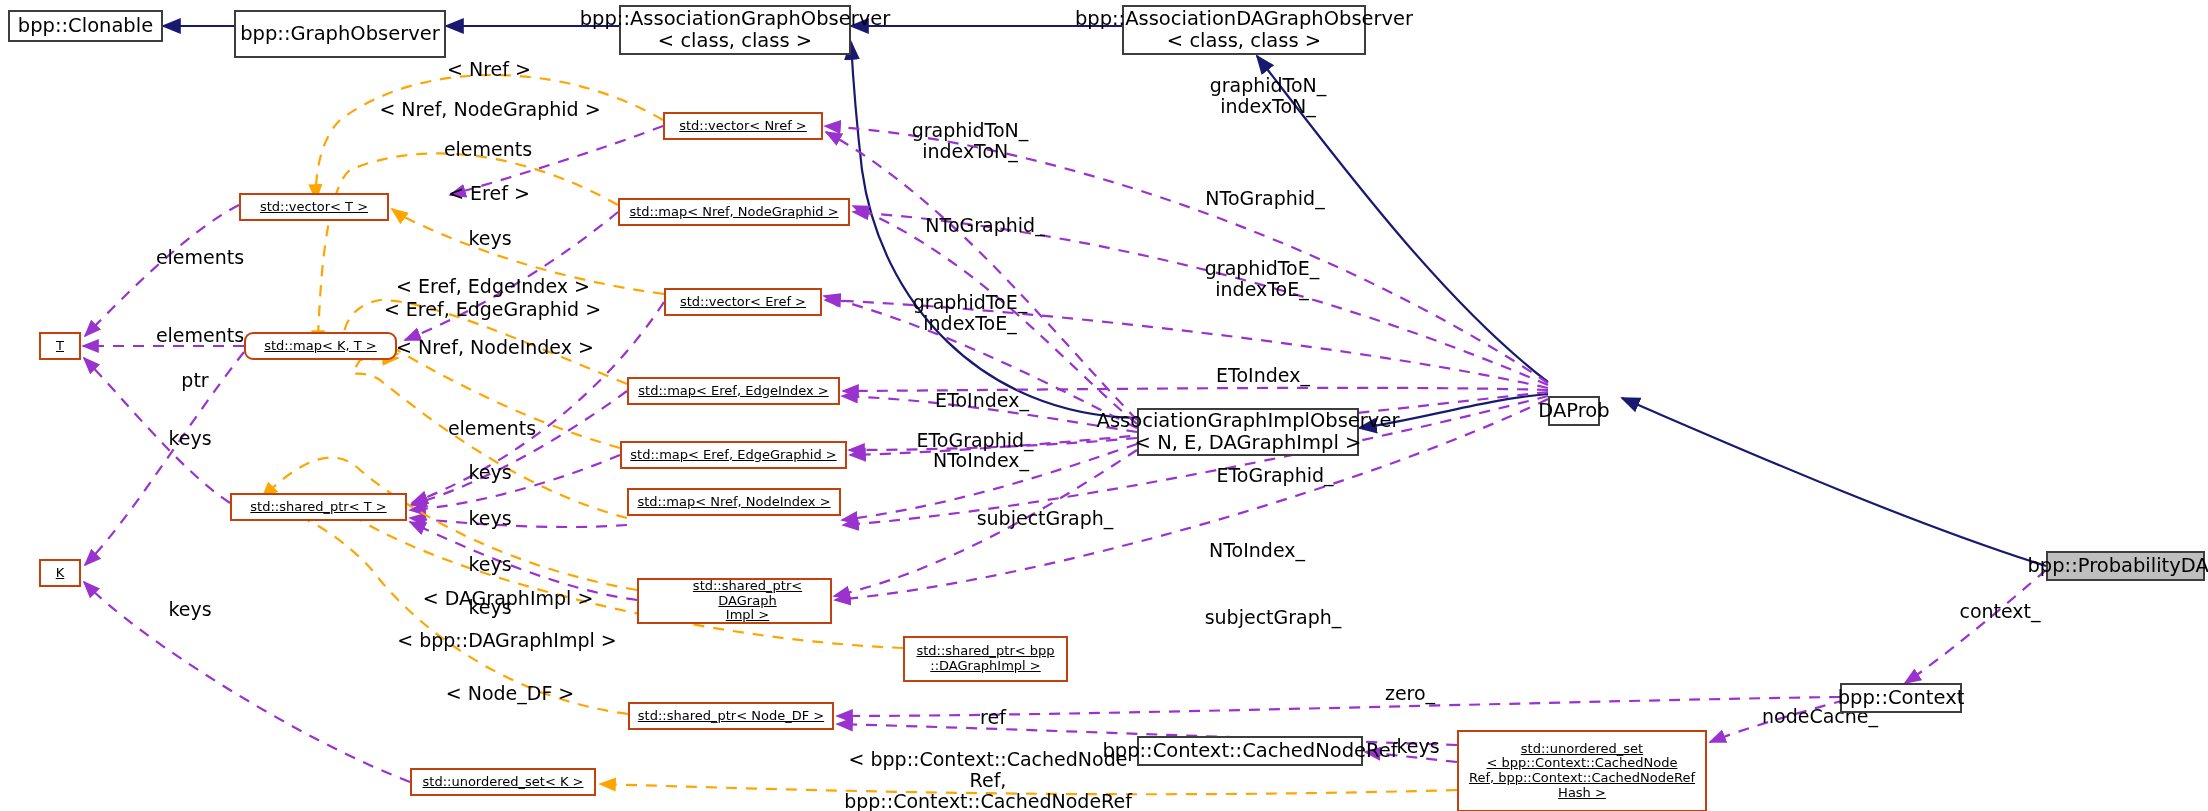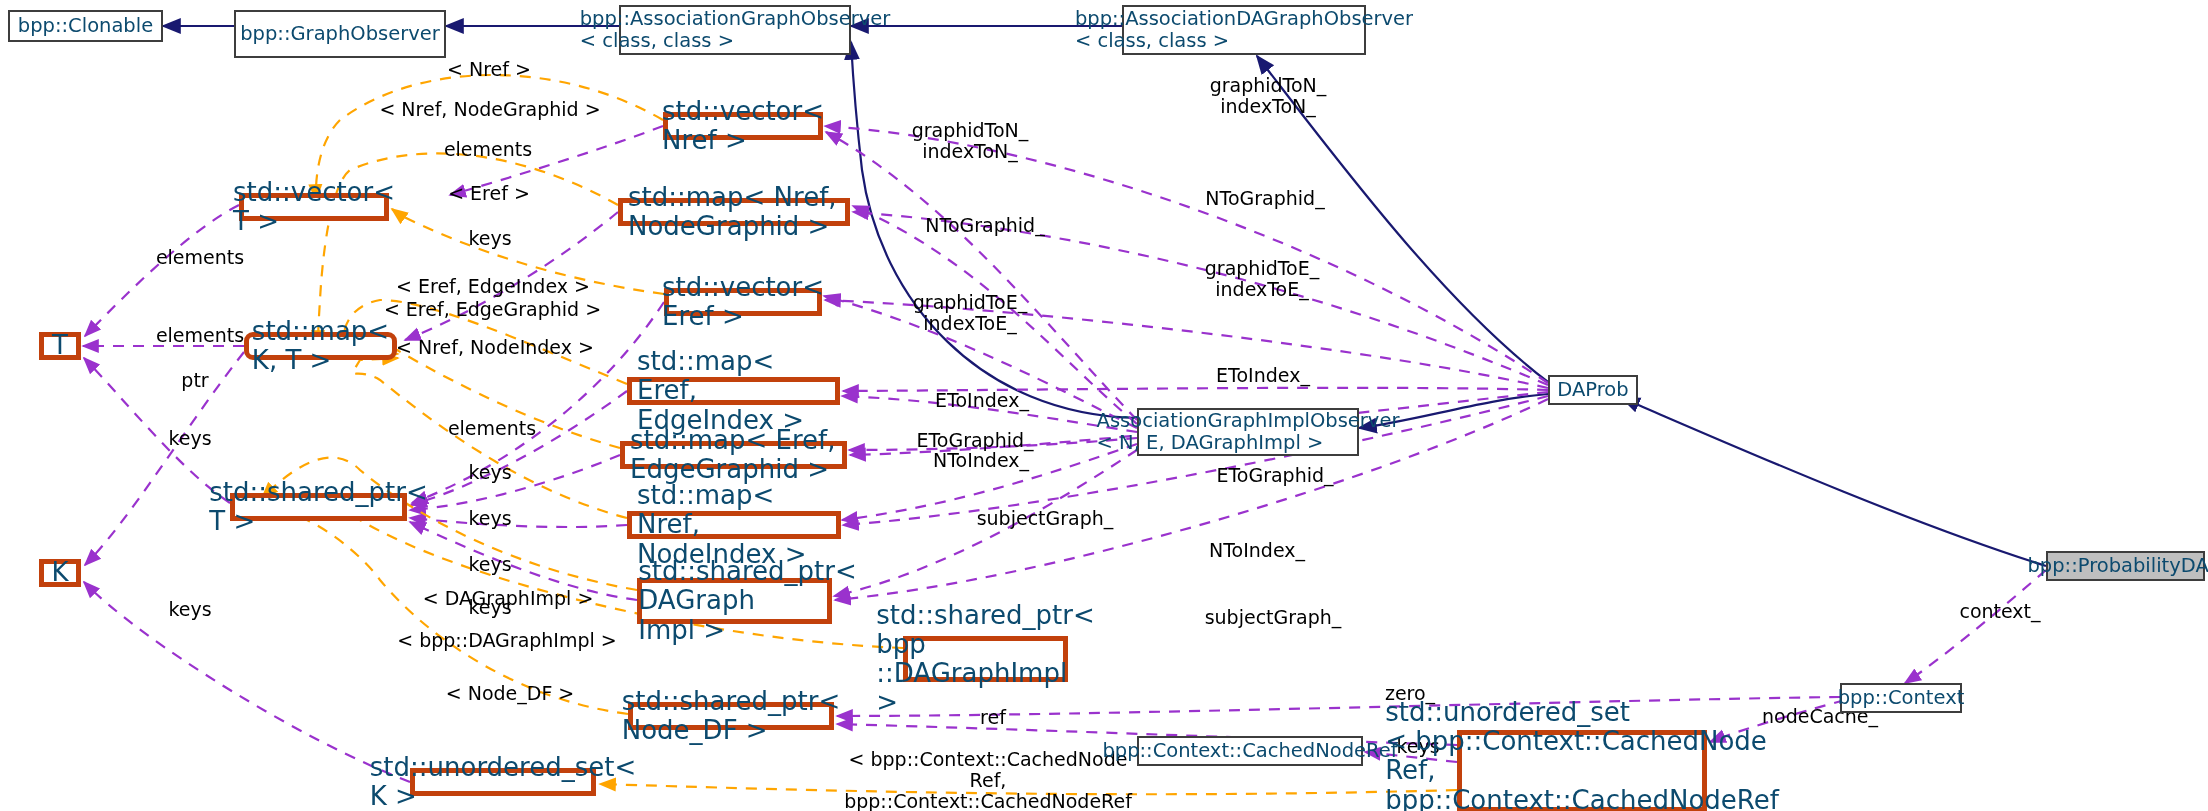--- a/index.html
+++ b/index.html
@@ -23,30 +23,32 @@
     width: 2208px;
     height: 811px;
     pointer-events: none;
   }
   .node {
     position: absolute;
     box-sizing: border-box;
     display: flex;
     align-items: center;
     justify-content: center;
+    text-align: center;
     background: #ffffff;
-    color: #0c4a6e;
+    color: #000000;
     line-height: 1.12;
     white-space: pre-line;
     padding: 1px 5px;
     z-index: 5;
   }
   .node.thin {
-    border: 5px solid #c2410c;
-    font-size: 26px;
+    border: 2px solid #c2410c;
+    font-size: 13px;
+    text-decoration: underline;
   }
   .node.thick {
     border: 2px solid #3d3d3d;
     font-size: 19.5px;
   }
   .node.current {
     border: 2px solid #3d3d3d;
     background: #bfbfbf;
     font-size: 19.5px;
   }
@@ -149,36 +151,36 @@
   <div class="node thin" style="left:244px;top:332px; width:153px; height:28px;border-radius:9px;">std::map&lt; K, T &gt;</div>
   <div class="node thin" style="left:39px; top:332px; width:42px;  height:28px;">T</div>
   <div class="node thin" style="left:39px; top:559px; width:42px;  height:28px;">K</div>
   <div class="node thin" style="left:230px;top:493px; width:177px; height:28px;">std::shared_ptr&lt; T &gt;</div>
 
   <div class="node thin" style="left:663px;top:112px; width:160px; height:28px;">std::vector&lt; Nref &gt;</div>
   <div class="node thin" style="left:618px;top:198px; width:232px; height:28px;">std::map&lt; Nref, NodeGraphid &gt;</div>
   <div class="node thin" style="left:664px;top:288px; width:158px; height:28px;">std::vector&lt; Eref &gt;</div>
   <div class="node thin" style="left:627px;top:377px; width:213px; height:28px;">std::map&lt; Eref, EdgeIndex &gt;</div>
   <div class="node thin" style="left:620px;top:441px; width:227px; height:28px;">std::map&lt; Eref, EdgeGraphid &gt;</div>
-  <div class="node thin" style="left:627px;top:511px; width:214px; height:28px;">std::map&lt; Nref, NodeIndex &gt;</div>
+  <div class="node thin" style="left:627px;top:488px; width:214px; height:28px;">std::map&lt; Nref, NodeIndex &gt;</div>
   <div class="node thin" style="left:637px;top:578px; width:195px; height:46px;padding-left:31px;">std::shared_ptr&lt; DAGraph
 Impl &gt;</div>
   <div class="node thin" style="left:903px;top:636px; width:165px; height:46px;">std::shared_ptr&lt; bpp
 ::DAGraphImpl &gt;</div>
   <div class="node thin" style="left:628px;top:702px; width:206px; height:28px;">std::shared_ptr&lt; Node_DF &gt;</div>
   <div class="node thin" style="left:410px;top:768px; width:186px; height:28px;">std::unordered_set&lt; K &gt;</div>
 
   <div class="node thick" style="left:1137px;top:736px;width:226px; height:30px;">bpp::Context::CachedNodeRef</div>
   <div class="node thin" style="left:1457px;top:730px;width:250px; height:82px;">std::unordered_set
 &lt; bpp::Context::CachedNode
 Ref, bpp::Context::CachedNodeRef
 Hash &gt;</div>
   <div class="node thick" style="left:1137px;top:408px;width:222px; height:48px;">AssociationGraphImplObserver
 &lt; N, E, DAGraphImpl &gt;</div>
-  <div class="node thick" style="left:1548px;top:375px;width:90px;  height:30px;">DAProb</div>
+  <div class="node thick" style="left:1548px;top:396px;width:52px;  height:30px;">DAProb</div>
   <div class="node thick" style="left:1840px;top:683px;width:122px; height:30px;">bpp::Context</div>
   <div class="node current" style="left:2046px;top:551px;width:159px;height:30px;">bpp::ProbabilityDAG</div>
 
   <div class="edge-label" style="left:424px; top:59px;  width:130px;">&lt; Nref &gt;</div>
   <div class="edge-label" style="left:350px; top:99px;  width:280px;">&lt; Nref, NodeGraphid &gt;</div>
   <div class="edge-label" style="left:418px; top:139px; width:140px;">elements</div>
   <div class="edge-label" style="left:424px; top:183px; width:130px;">&lt; Eref &gt;</div>
   <div class="edge-label" style="left:440px; top:228px; width:100px;">keys</div>
   <div class="edge-label" style="left:368px; top:268px; width:250px;margin-top:8px;">&lt; Eref, EdgeIndex &gt;</div>
   <div class="edge-label" style="left:360px; top:299px; width:265px;">&lt; Eref, EdgeGraphid &gt;</div>

